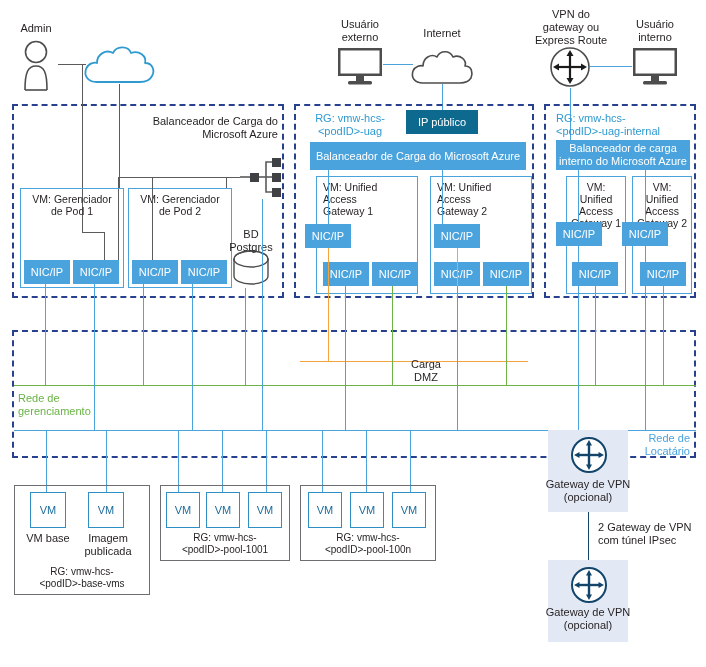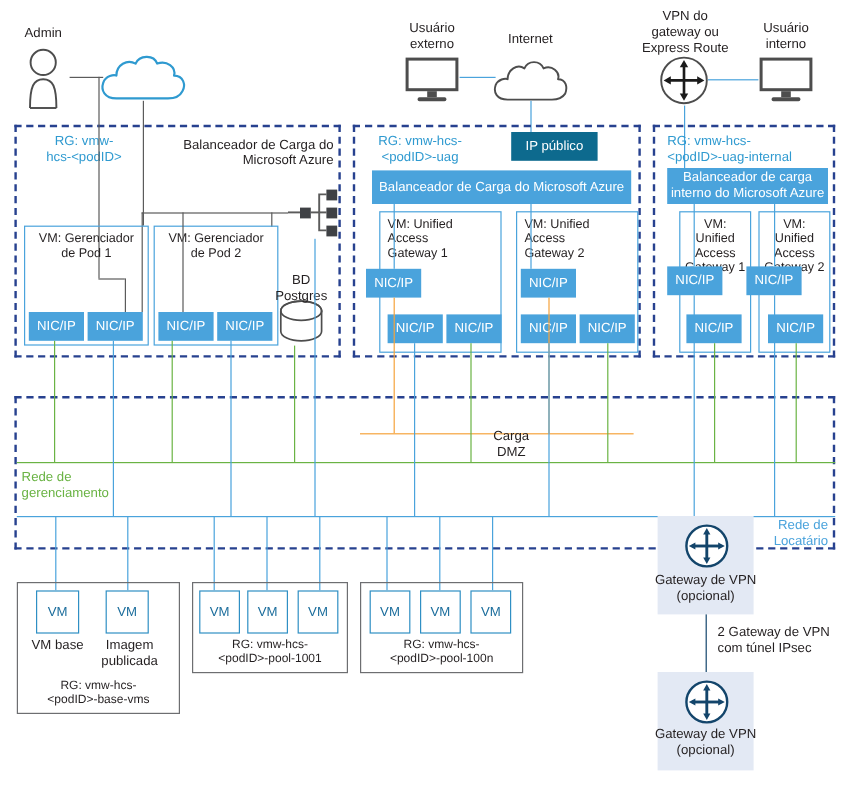--- a/index.html
+++ b/index.html
@@ -204,22 +204,20 @@
       <rect x="19" y="29" width="8" height="5" fill="#4d4d4d"></rect>
       <rect x="11" y="34" width="24" height="3.4" rx="1.5" fill="#4d4d4d"></rect>
     </svg>
   </div>
   <div class="lbl" style="left:620px;top:18px;width:70px;">Usuário
 interno</div>
   <div class="ln h blue" style="left:590px;top:66px;width:42px;"></div>
   <div class="ln v blue" style="left:570px;top:88px;height:56px;"></div>
 
   <div class="dashgrp" style="left:12px;top:104px;width:272px;height:194px;"></div>
-  <div class="rg left" style="left:22px;top:112px;width:96px;text-align:center;">RG: vmw-
-hcs-&lt;podID&gt;</div>
   <div class="lbl right" style="left:150px;top:115px;width:128px;">Balanceador de Carga do
 Microsoft Azure</div>
 
   <div class="ln v gray" style="left:119px;top:84px;height:104px;"></div>
 
   <div class="ln v gray" style="left:82px;top:104px;height:128px;"></div>
   <div class="ln h gray" style="left:82px;top:232px;width:22px;"></div>
   <div class="ln v gray" style="left:104px;top:232px;height:28px;"></div>
 
   <div class="abs" style="left:236px;top:155px;width:46px;height:44px;">
@@ -266,21 +264,21 @@
     </svg>
   </div>
   <div class="lbl" style="left:222px;top:228px;width:58px;">BD
 Postgres</div>
 
   <div class="ln v blue" style="left:262px;top:199px;height:99px;"></div>
 
   <div class="dashgrp" style="left:294px;top:104px;width:240px;height:194px;"></div>
   <div class="rg" style="left:302px;top:112px;width:96px;text-align:center;">RG: vmw-hcs-
 &lt;podID&gt;-uag</div>
-  <div class="pubip" style="left:406px;top:110px;width:72px;height:24px;margin-left:20px;">IP público</div>
+  <div class="pubip" style="left:406px;top:110px;width:72px;height:24px;">IP público</div>
 
   <div class="bluebar" style="left:310px;top:142px;width:216px;height:28px;">Balanceador de Carga do Microsoft Azure</div>
 
   <div class="vmbox" style="left:316px;top:176px;width:102px;height:118px;">
     <div class="cap">VM: Unified Access
 Gateway 1</div>
   </div>
   <div class="nic" style="left:305px;top:224px;width:46px;height:24px;">NIC/IP</div>
   <div class="nic" style="left:323px;top:262px;width:46px;height:24px;">NIC/IP</div>
   <div class="nic" style="left:372px;top:262px;width:46px;height:24px;">NIC/IP</div>

